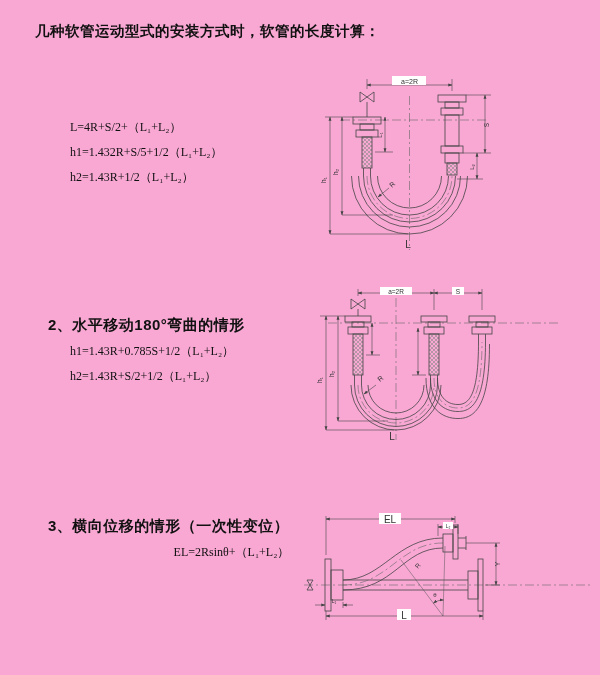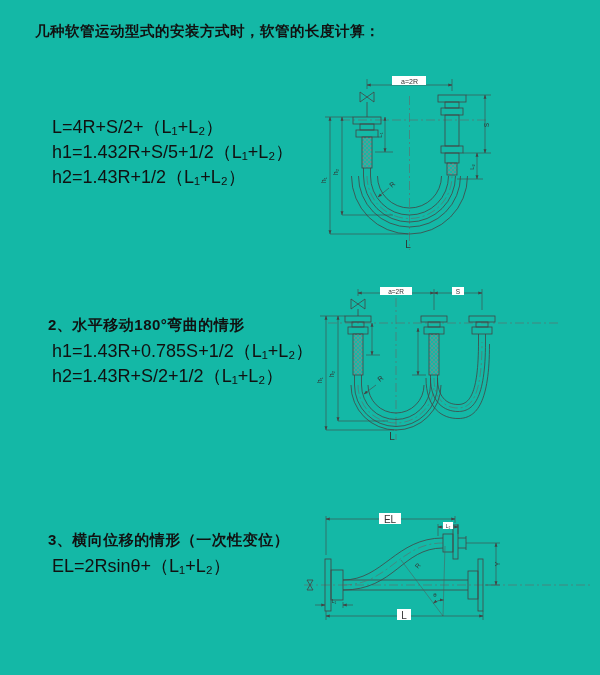--- a/index.html
+++ b/index.html
@@ -1,26 +1,26 @@
 <!DOCTYPE html>
 <html><head>
 <meta charset="utf-8">
 <style>
   html,body{margin:0;padding:0;background:#fff;}
   .page{
-    position:relative;width:600px;height:675px;background:#14b8a6;overflow:hidden;
+    position:relative;width:600px;height:675px;background:#f9a8d4;overflow:hidden;
     font-family:"Liberation Sans","DejaVu Sans",sans-serif;color:#111;
   }
   .title{position:absolute;left:35px;top:22px;font-size:14.5px;font-weight:bold;letter-spacing:.5px;}
   .sec{position:absolute;left:48px;}
   .sec .heading{font-size:15px;font-weight:bold;letter-spacing:.5px;}
-  .formula{margin:8px 0 0 4px;font-size:18px;line-height:17px;white-space:nowrap;}
+  .formula{margin:8px 0 0 22px;font-size:12px;line-height:17px;white-space:nowrap;font-family:Liberation Serif, serif;}
   .s1{top:111px;}
   .s2{top:316px;}
-  .s3{top:531px;}
+  .s3{top:517px;text-align:right;}
   .diag{position:absolute;}
   .d1{left:305px;top:68px;}
   .d2{left:308px;top:280px;}
   .d3{left:298px;top:498px;}
   svg{display:block;}
   svg text{font-family:"Liberation Sans","DejaVu Sans",sans-serif;fill:#333;}
   .cl{stroke:#666;stroke-width:.6;fill:none;stroke-dasharray:9 3 2 3;}
   .ln{stroke:#444;stroke-width:.8;fill:none;}
   .thin{stroke:#555;stroke-width:.5;fill:none;}
   .dim{stroke:#444;stroke-width:.6;fill:none;}

